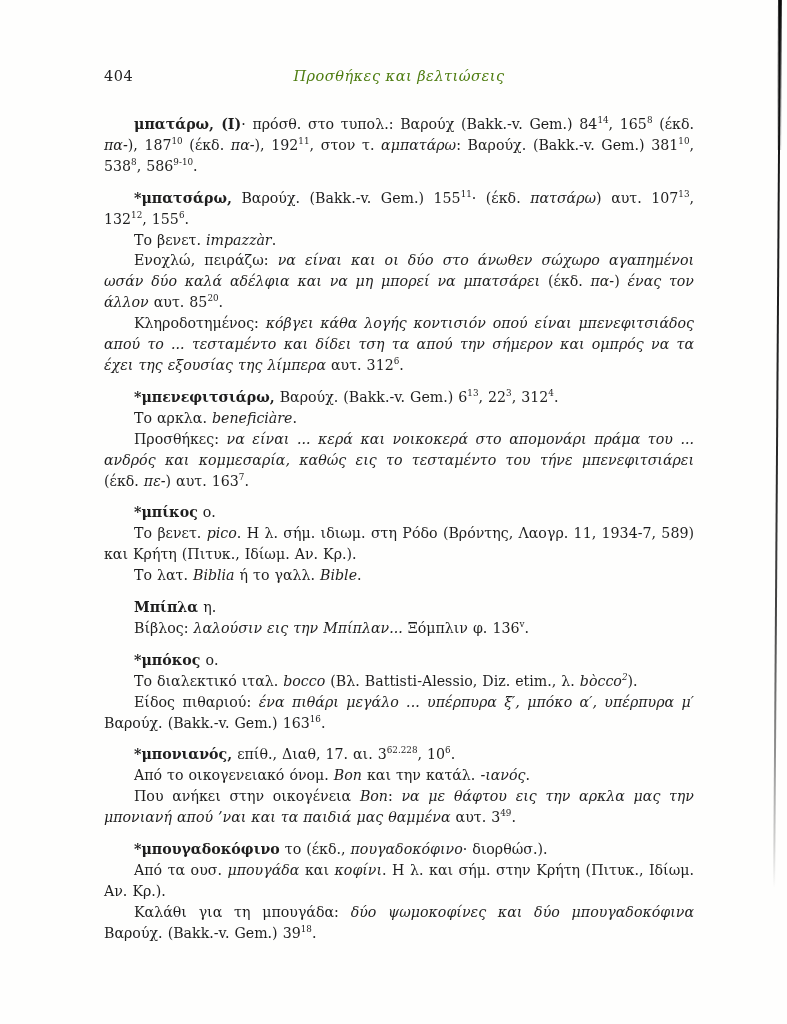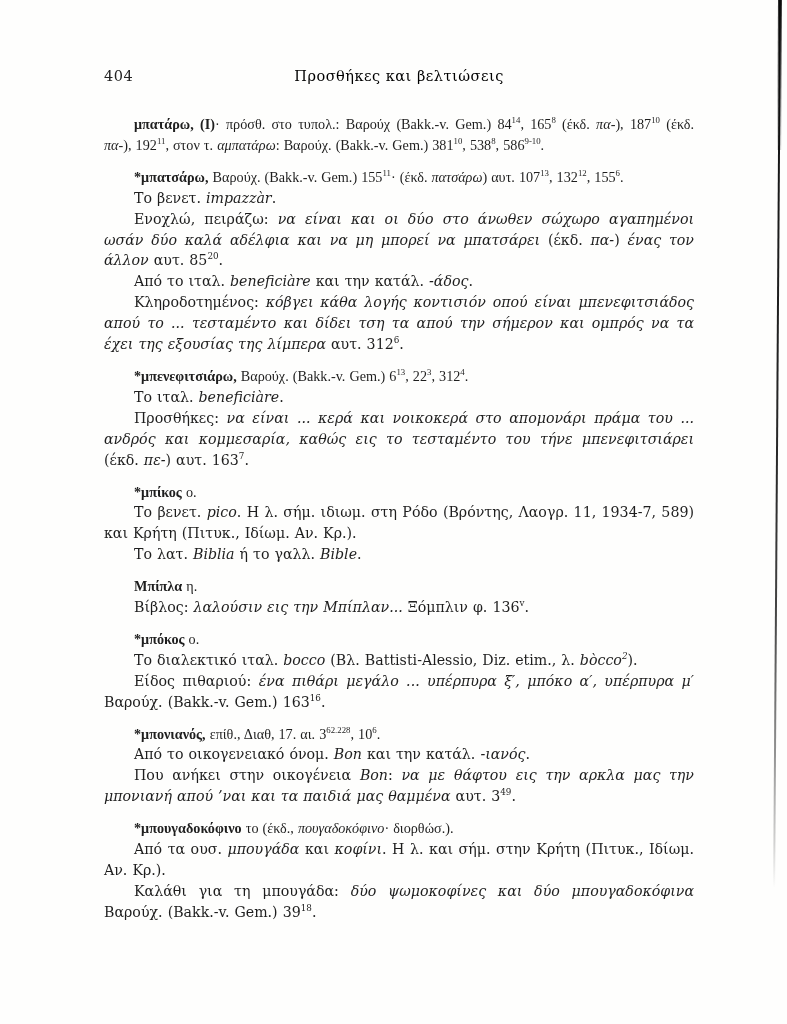--- a/index.html
+++ b/index.html
@@ -30,37 +30,37 @@
   }
   .page-number {
     position: absolute;
     left: 0;
     top: 0;
     letter-spacing: 0.5px;
     color: #242424;
   }
   .header-title {
     text-align: center;
+    font-style: italic;
     letter-spacing: 0.5px;
-    color: #000000;
+    color: #4d7c0f;
   }
   .paragraphs {
     margin-top: 24px;
     font-size: 14.2px;
     line-height: 20.9px;
   }
   .para {
     margin: 0;
     text-indent: 30px;
     text-align: justify;
     word-spacing: 0.5px;
   }
   .para.entry {
     margin-top: 11px;
-    font-family: Liberation Serif, serif;
   }
   .run-b { font-weight: bold; }
   .run-i { font-style: italic; }
   .run-s {
     font-size: 0.62em;
     vertical-align: super;
     line-height: 0;
     letter-spacing: 0;
   }
   
@@ -100,24 +100,23 @@
   <div class="text-block">
     <div class="running-header">
       <span class="page-number">404</span>
       <div class="header-title">Προσθήκες και βελτιώσεις</div>
     </div>
     <div class="paragraphs">
         <p class="para entry"><span class="run-b">μπατάρω, (Ι)</span><span>· πρόσθ. στο τυπολ.: Βαρούχ (Bakk.-v. Gem.) 84</span><span class="run-s">14</span><span>, 165</span><span class="run-s">8</span><span> (έκδ. </span><span class="run-i">πα-</span><span>), 187</span><span class="run-s">10</span><span> (έκδ. </span><span class="run-i">πα-</span><span>), 192</span><span class="run-s">11</span><span>, στον τ. </span><span class="run-i">αμπατάρω</span><span>: Βαρούχ. (Bakk.-v. Gem.) 381</span><span class="run-s">10</span><span>, 538</span><span class="run-s">8</span><span>, 586</span><span class="run-s">9-10</span><span>.</span></p>
         <p class="para entry"><span class="run-b">*μπατσάρω,</span><span> Βαρούχ. (Bakk.-v. Gem.) 155</span><span class="run-s">11</span><span>·  (έκδ. </span><span class="run-i">πατσάρω</span><span>)  αυτ. 107</span><span class="run-s">13</span><span>, 132</span><span class="run-s">12</span><span>, 155</span><span class="run-s">6</span><span>.</span></p>
         <p class="para"><span>Το βενετ. </span><span class="run-i">impazzàr</span><span>.</span></p>
         <p class="para"><span>Ενοχλώ, πειράζω: </span><span class="run-i">να είναι και οι δύο στο άνωθεν σώχωρο αγαπημένοι ωσάν δύο καλά αδέλφια και να μη μπορεί να μπατσάρει</span><span> (έκδ. </span><span class="run-i">πα-</span><span>) </span><span class="run-i">ένας τον άλλον</span><span> αυτ. 85</span><span class="run-s">20</span><span>.</span></p>
-        <p class="para"><span>Από το ιταλ. </span><span class="run-i">beneficiàre</span><span> και την κατάλ. </span><span class="run-i">-άδος</span><span>.</span></p>
         <p class="para"><span>Κληροδοτημένος: </span><span class="run-i">κόβγει κάθα λογής κοντισιόν οπού είναι μπενεφιτσιάδος απού το ... τεσταμέντο και δίδει τση τα απού την σήμερον και ομπρός να τα έχει της εξουσίας της λίμπερα</span><span> αυτ. 312</span><span class="run-s">6</span><span>.</span></p>
         <p class="para entry"><span class="run-b">*μπενεφιτσιάρω,</span><span> Βαρούχ. (Bakk.-v. Gem.) 6</span><span class="run-s">13</span><span>, 22</span><span class="run-s">3</span><span>, 312</span><span class="run-s">4</span><span>.</span></p>
-        <p class="para"><span>Το ιταλ. </span><span class="run-i">beneficiàre</span><span>.</span></p>
+        <p class="para"><span>Το αρκλα. </span><span class="run-i">beneficiàre</span><span>.</span></p>
         <p class="para"><span>Προσθήκες: </span><span class="run-i">να είναι ... κερά και νοικοκερά στο απομονάρι πράμα του ... ανδρός και κομμεσαρία, καθώς εις το τεσταμέντο του τήνε μπενεφιτσιάρει</span><span> (έκδ. </span><span class="run-i">πε-</span><span>) αυτ. 163</span><span class="run-s">7</span><span>.</span></p>
         <p class="para entry"><span class="run-b">*μπίκος</span><span> ο.</span></p>
         <p class="para"><span>Το βενετ. </span><span class="run-i">pico</span><span>. Η λ. σήμ. ιδιωμ. στη Ρόδο (Βρόντης, Λαογρ. 11, 1934-7, 589) και Κρήτη (Πιτυκ., Ιδίωμ. Αν. Κρ.).</span></p>
         <p class="para"><span>Το λατ. </span><span class="run-i">Biblia</span><span> ή το γαλλ. </span><span class="run-i">Bible</span><span>.</span></p>
         <p class="para entry"><span class="run-b">Μπίπλα</span><span> η.</span></p>
         <p class="para"><span>Βίβλος: </span><span class="run-i">λαλούσιν εις την Μπίπλαν...</span><span> Ξόμπλιν φ. 136</span><span class="run-s">v</span><span>.</span></p>
         <p class="para entry"><span class="run-b">*μπόκος</span><span> ο.</span></p>
         <p class="para"><span>Το διαλεκτικό ιταλ. </span><span class="run-i">bocco</span><span> (Βλ. Battisti-Alessio, Diz. etim., λ. </span><span class="run-i">bòcco</span><span class="run-s run-i">2</span><span>).</span></p>
         <p class="para"><span>Είδος πιθαριού: </span><span class="run-i">ένα πιθάρι μεγάλο ... υπέρπυρα ξ′, μπόκο α′, υπέρπυρα μ′</span><span> Βαρούχ. (Bakk.-v. Gem.) 163</span><span class="run-s">16</span><span>.</span></p>
         <p class="para entry"><span class="run-b">*μπονιανός,</span><span> επίθ., Διαθ, 17. αι. 3</span><span class="run-s">62.228</span><span>, 10</span><span class="run-s">6</span><span>.</span></p>

